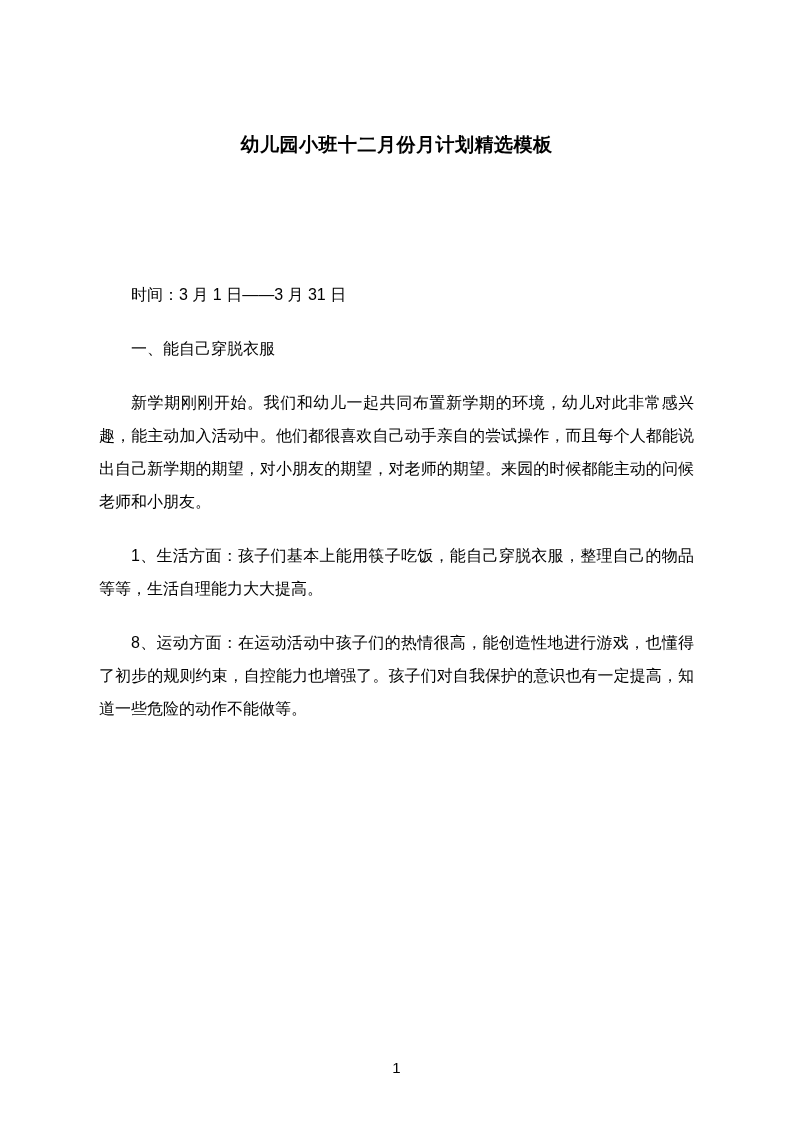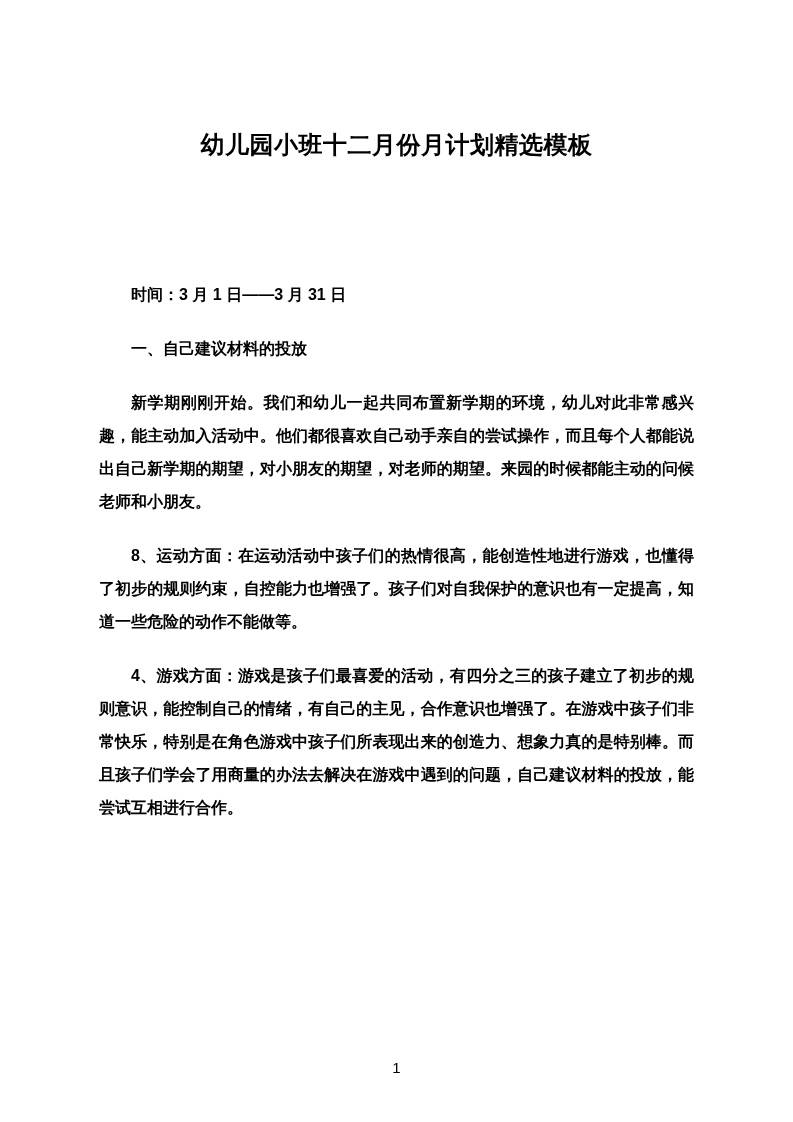--- a/index.html
+++ b/index.html
@@ -18,59 +18,59 @@
   .page {
     box-sizing: border-box;
     width: 793px;
     height: 1122px;
     padding: 128px 99px 40px 99px;
     position: relative;
     background: #ffffff;
   }
   .doc-title {
     text-align: center;
-    font-size: 24px;
+    font-size: 19px;
     font-weight: 700;
     letter-spacing: 0.5px;
     margin: 0 0 116px 0;
     line-height: 34px;
   }
   .paragraph {
     font-size: 16px;
     line-height: 33px;
     text-align: justify;
     text-indent: 2em;
     margin: 0 0 21px 0;
-    font-weight: 700;
+    font-weight: 400;
   }
   .page-number {
     position: absolute;
     bottom: 46px;
     left: 0;
     right: 0;
     text-align: center;
     font-size: 15px;
     font-weight: 400;
   }
 </style>
 </head>
 <body>
 
 <div class="page">
 
   <h1 class="doc-title">幼儿园小班十二月份月计划精选模板</h1>
 
   <p class="paragraph">时间：3 月 1 日——3 月 31 日</p>
 
-  <p class="paragraph">一、自己建议材料的投放</p>
+  <p class="paragraph">一、能自己穿脱衣服</p>
 
   <p class="paragraph">新学期刚刚开始。我们和幼儿一起共同布置新学期的环境，幼儿对此非常感兴趣，能主动加入活动中。他们都很喜欢自己动手亲自的尝试操作，而且每个人都能说出自己新学期的期望，对小朋友的期望，对老师的期望。来园的时候都能主动的问候老师和小朋友。</p>
 
+  <p class="paragraph">1、生活方面：孩子们基本上能用筷子吃饭，能自己穿脱衣服，整理自己的物品等等，生活自理能力大大提高。</p>
 
 
   <p class="paragraph">8、运动方面：在运动活动中孩子们的热情很高，能创造性地进行游戏，也懂得了初步的规则约束，自控能力也增强了。孩子们对自我保护的意识也有一定提高，知道一些危险的动作不能做等。</p>
 
-  <p class="paragraph">4、游戏方面：游戏是孩子们最喜爱的活动，有四分之三的孩子建立了初步的规则意识，能控制自己的情绪，有自己的主见，合作意识也增强了。在游戏中孩子们非常快乐，特别是在角色游戏中孩子们所表现出来的创造力、想象力真的是特别棒。而且孩子们学会了用商量的办法去解决在游戏中遇到的问题，自己建议材料的投放，能尝试互相进行合作。</p>
 
 
   <div class="page-number">1</div>
 
 </div>
 
 </body></html>

